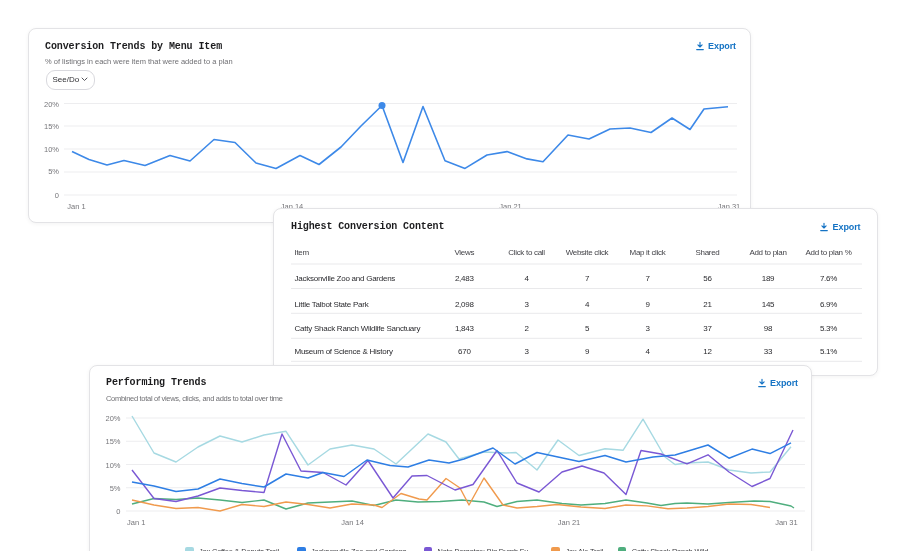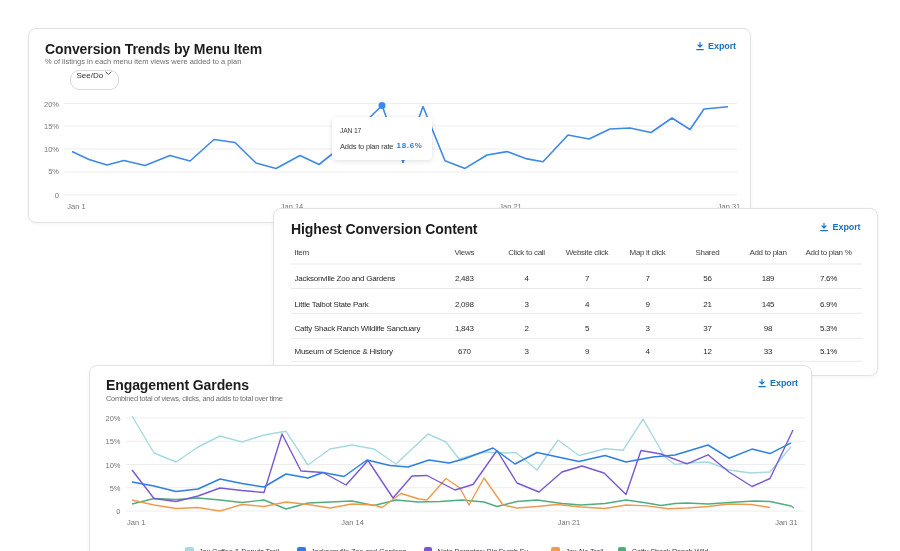--- a/index.html
+++ b/index.html
@@ -1,33 +1,33 @@
 <!DOCTYPE html>
 <html><head>
 <meta charset="utf-8">
 <style>
   html,body{margin:0;padding:0;}
   body{width:900px;height:551px;background:#ffffff;overflow:hidden;position:relative;
        font-family:"Liberation Sans",sans-serif;-webkit-font-smoothing:antialiased;}
   .card{position:absolute;background:#fff;border:1px solid #e3e3e6;border-radius:8px;
         box-shadow:0 1px 4px rgba(0,0,0,0.05);}
-  .title{position:absolute;font-size:14px;font-weight:700;color:#1c1c1e;letter-spacing:-0.1px;}
+  .title{position:absolute;font-size:10px;font-weight:700;color:#1c1c1e;letter-spacing:-0.1px;font-family:Liberation Mono, monospace;}
   .sub{position:absolute;font-size:7.5px;color:#6f6f73;}
   .export{position:absolute;font-size:9px;font-weight:700;color:#1573c4;display:flex;align-items:flex-end;gap:3.5px;letter-spacing:-0.1px;}
   svg{position:absolute;left:0;top:0;}
   .axlab{font-size:7.5px;fill:#76767a;}
   .tt{position:absolute;background:#fff;border-radius:4px;box-shadow:0 1px 5px rgba(0,0,0,0.13);}
 </style>
 </head>
 <body>
 
 <div class="card" id="c1" style="left:28px;top:28px;width:721px;height:193px;">
   <div class="title" style="left:16px;top:12px;">Conversion Trends by Menu Item</div>
-  <div class="sub" style="left:16px;top:28px;">% of listings in each menu item views were added to a plan</div>
-  <div style="position:absolute;left:16.5px;top:41px;height:17.5px;padding:0 6px;border:1px solid #d9d9de;border-radius:9px;display:flex;font-size:8px;color:#2f2f33;background:#fff;margin-left:24px;">
+  <div class="sub" style="left:16px;top:28px;">% of listings in each were item that were added to a plan</div>
+  <div style="position:absolute;left:16.5px;top:41px;height:17.5px;padding:0 6px;border:1px solid #d9d9de;border-radius:9px;display:flex;align-items:center;font-size:8px;color:#2f2f33;background:#fff;">
     See/Do&nbsp;<svg width="7" height="5" style="position:static" viewBox="0 0 7 5">
         <path d="M1 1l2.5 2.5L6 1" fill="none" stroke="#55555a" stroke-width="1" stroke-linecap="round"></path>
       </svg>
   </div>
   <div class="export" style="right:14px;top:12px;">
     <svg width="10" height="10" style="position:static" viewBox="0 0 10 10">
         <path d="M5 1.2v4.4M2.9 3.9L5 6l2.1-2.1" fill="none" stroke="#1573c4" stroke-width="1.15" stroke-linecap="round" stroke-linejoin="round"></path>
         <path d="M1.7 8.6h6.6" stroke="#1573c4" stroke-width="1.15" stroke-linecap="round"></path>
       </svg>
     Export
@@ -53,25 +53,20 @@
       <text x="481.5" y="179.5">Jan 21</text>
       <text x="700" y="179.5">Jan 31</text>
     </g>
     <polyline fill="none" stroke="#3d89e8" stroke-width="1.6" stroke-linejoin="round" points="
       43,122.5 60,130.5 78,136 95,131.5 116,136.5 141,126.5 161,132 185,110.5 206,113.5
       227,134 247,139.5 271,126.5 290,135.5 312,118 332,97 353,76.5 374,133.5 394,77.5
       416,131.8 436,139.4 458,126 478,122.6 498,129.9 514,132.7 539,106 560,110 581,100
       601,99 622,103.5 643,89 661,100.5 675,80 691,78.5 699,77.7"></polyline>
     <circle cx="353" cy="76.5" r="3.5" fill="#3d89e8"></circle>
   </svg>
-  <div class="tt" style="left:303px;top:88px;width:100px;height:43px;">
-    <div style="position:absolute;left:8px;top:10px;font-size:6.8px;color:#3a3a3e;letter-spacing:-0.2px;">JAN 17</div>
-    <div style="position:absolute;left:8px;top:24.5px;font-size:7.5px;color:#3a3a3e;letter-spacing:-0.2px;">Adds to plan rate</div>
-    <div style="position:absolute;left:64.5px;top:24px;font-size:8px;font-weight:700;color:#2d7fe0;letter-spacing:0.7px;">18.6%</div>
-  </div>
 </div>
 
 <div class="card" id="c2" style="left:273px;top:208px;width:603px;height:166px;">
   <div class="title" style="left:17px;top:12px;">Highest Conversion Content</div>
   <div class="export" style="right:16.5px;top:13px;">
     <svg width="10" height="10" style="position:static" viewBox="0 0 10 10">
         <path d="M5 1.2v4.4M2.9 3.9L5 6l2.1-2.1" fill="none" stroke="#1573c4" stroke-width="1.15" stroke-linecap="round" stroke-linejoin="round"></path>
         <path d="M1.7 8.6h6.6" stroke="#1573c4" stroke-width="1.15" stroke-linecap="round"></path>
       </svg>
     Export
@@ -135,21 +130,21 @@
         <text x="373.5" y="145">4</text>
           <text x="433.5" y="145">12</text>
           <text x="494" y="145">33</text>
         <text x="554.5" y="145">5.1%</text>
       </g>
     </g>
   </svg>
 </div>
 
 <div class="card" id="c3" style="left:89px;top:365px;width:721px;height:220px;">
-  <div class="title" style="left:16px;top:11px;">Engagement Gardens</div>
+  <div class="title" style="left:16px;top:11px;">Performing Trends</div>
   <div class="sub" style="left:16px;top:28px;letter-spacing:-0.3px;">Combined total of views, clicks, and adds to total over time</div>
   <div class="export" style="right:13px;top:12px;">
     <svg width="10" height="10" style="position:static" viewBox="0 0 10 10">
         <path d="M5 1.2v4.4M2.9 3.9L5 6l2.1-2.1" fill="none" stroke="#1573c4" stroke-width="1.15" stroke-linecap="round" stroke-linejoin="round"></path>
         <path d="M1.7 8.6h6.6" stroke="#1573c4" stroke-width="1.15" stroke-linecap="round"></path>
       </svg>
     Export
   </div>
   <svg width="721" height="186" viewBox="0 0 721 186">
     <g stroke="#ededef" stroke-width="1">

